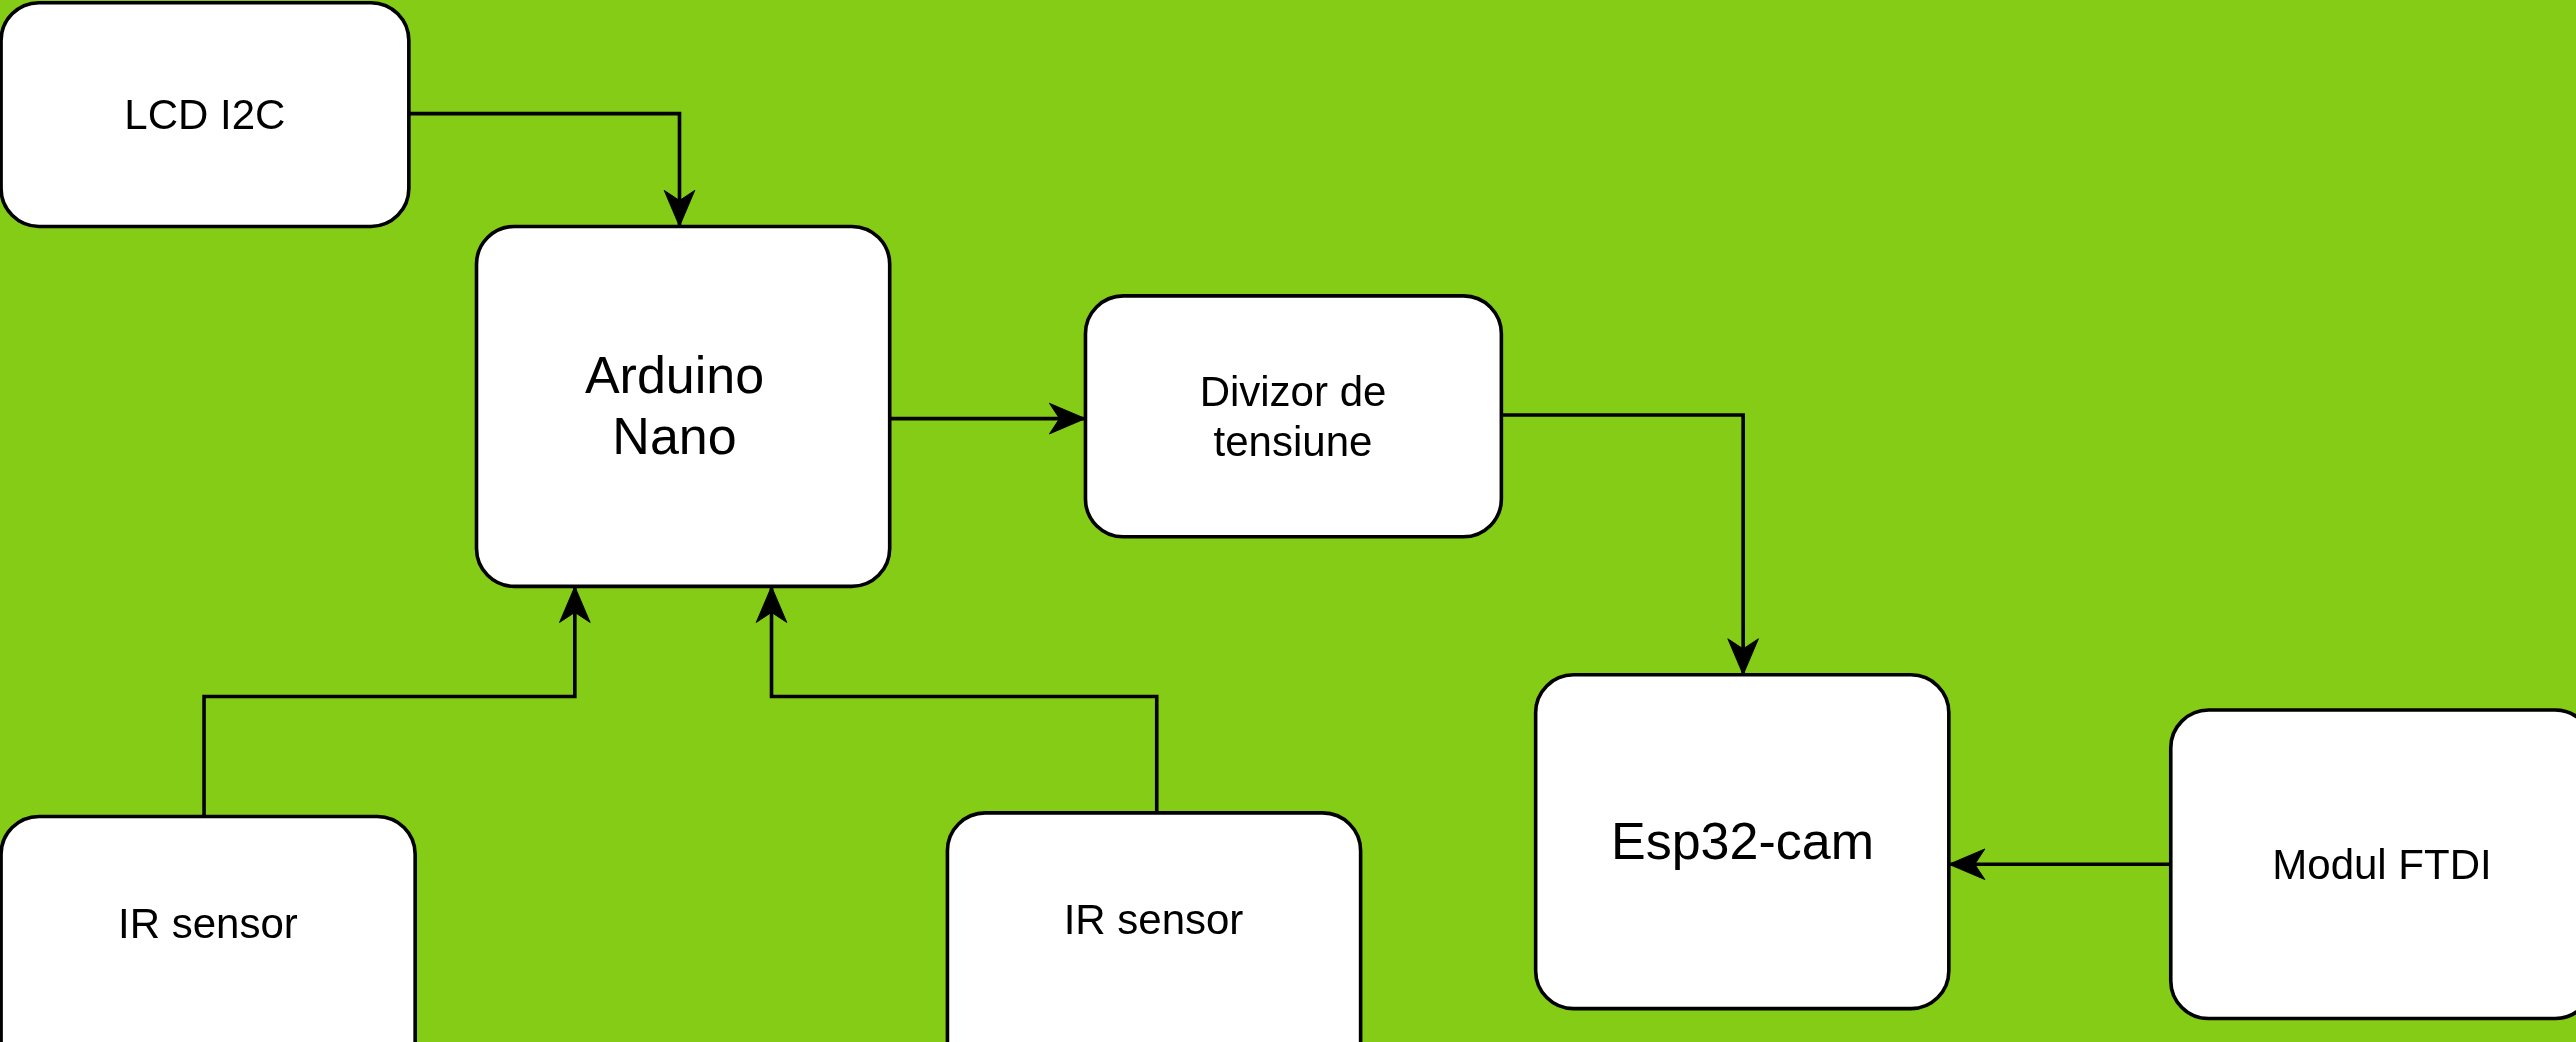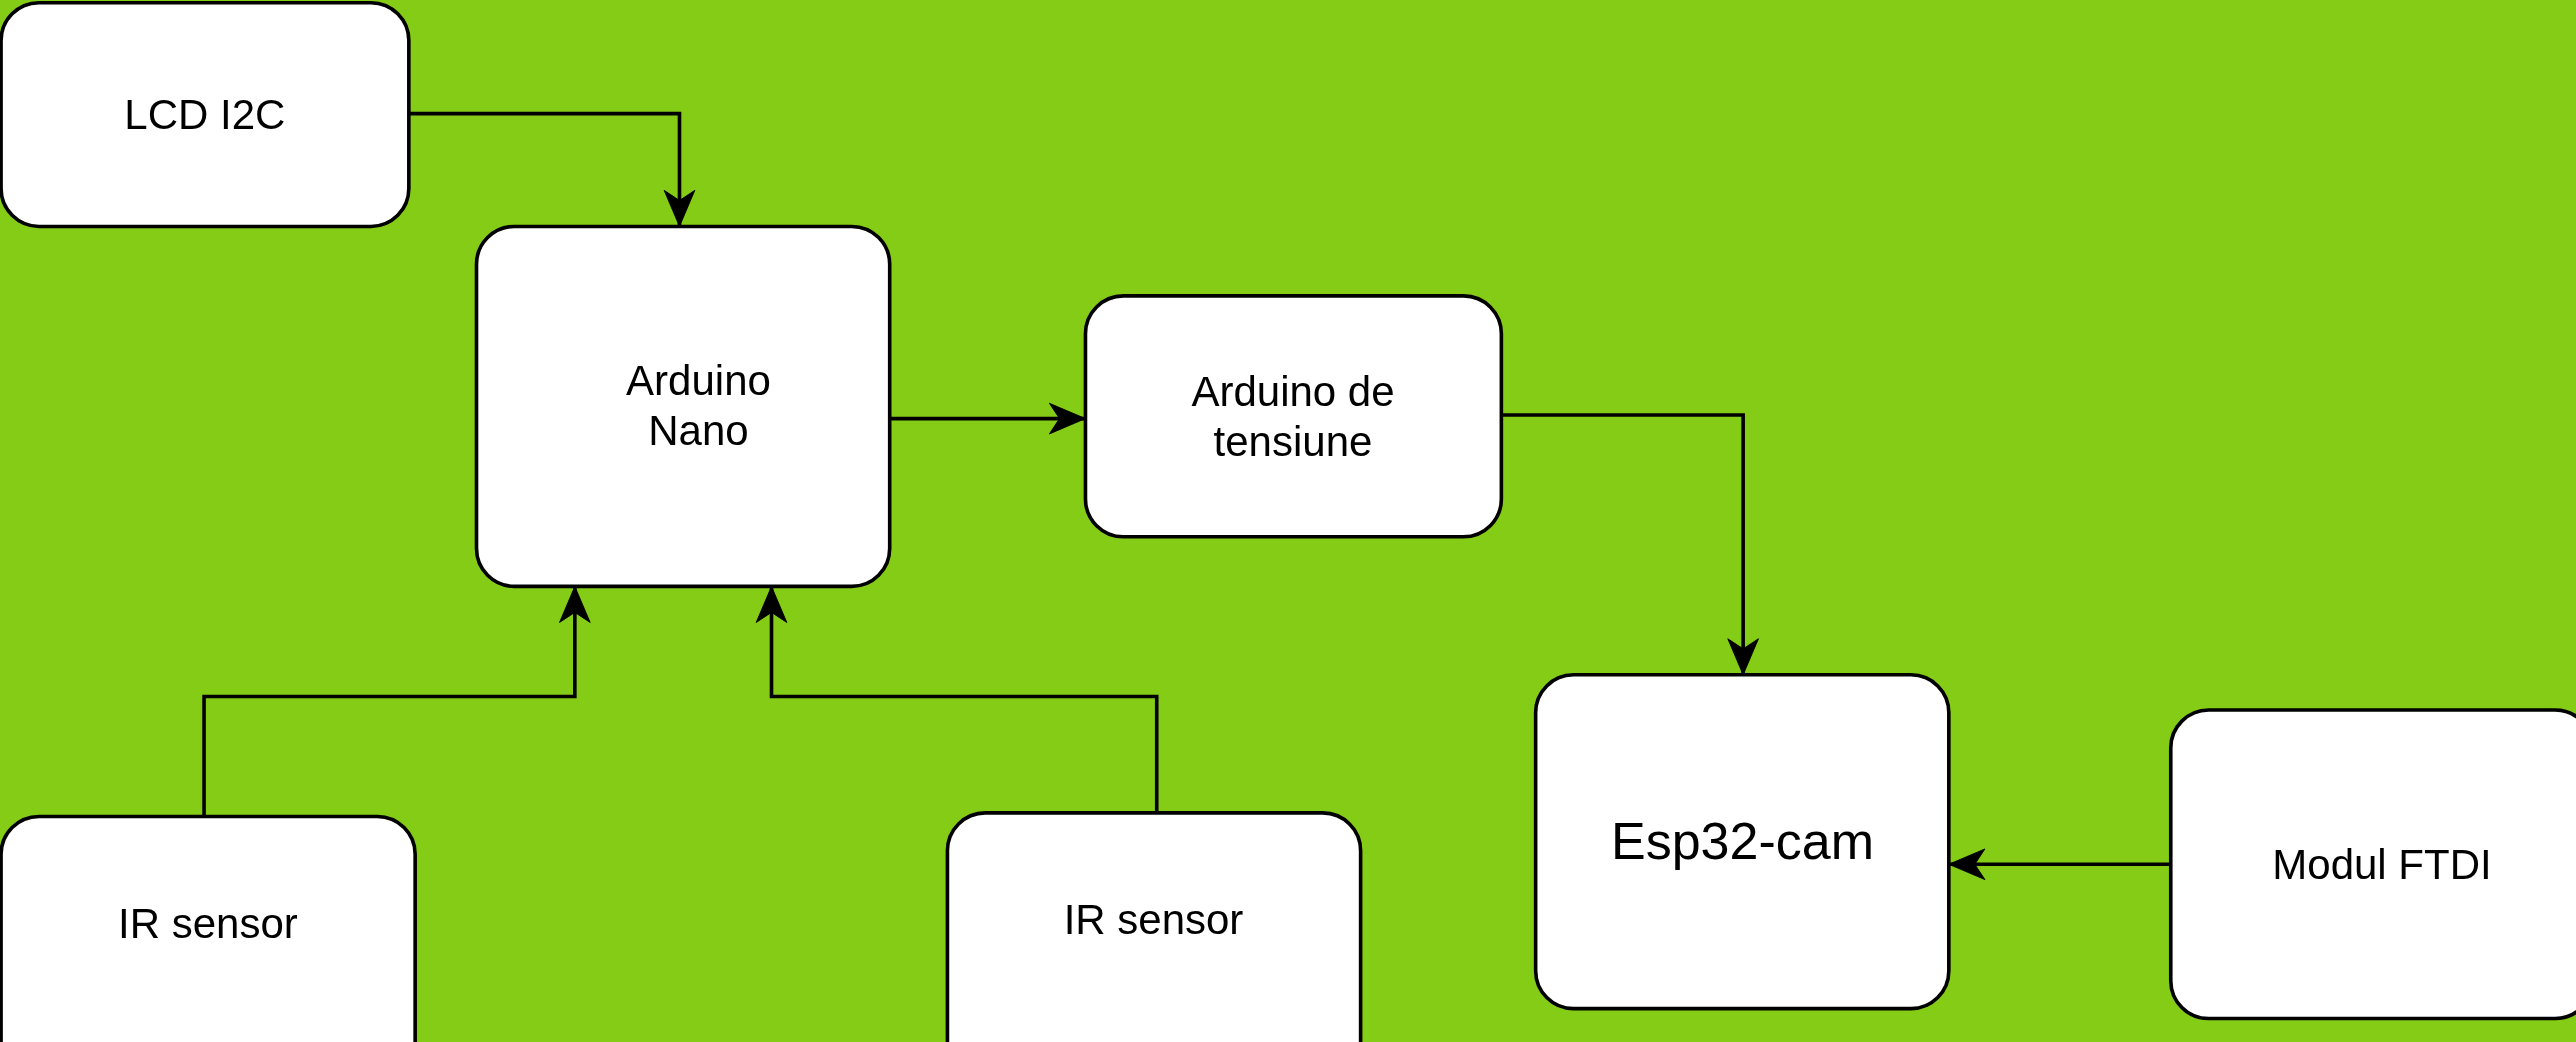--- a/index.html
+++ b/index.html
@@ -77,23 +77,23 @@
         <rect x="528" y="251" width="458" height="399" rx="42" ry="42" fill="#ffffff" stroke="#000000" stroke-width="4"></rect>
         <rect x="1203" y="328" width="461" height="267" rx="42" ry="42" fill="#ffffff" stroke="#000000" stroke-width="4"></rect>
         <rect x="1702" y="748" width="458" height="370" rx="42" ry="42" fill="#ffffff" stroke="#000000" stroke-width="4"></rect>
         <rect x="2406" y="787" width="468" height="342" rx="42" ry="42" fill="#ffffff" stroke="#000000" stroke-width="4"></rect>
         <rect x="1" y="905" width="459" height="300" rx="42" ry="42" fill="#ffffff" stroke="#000000" stroke-width="4"></rect>
         <rect x="1050" y="901" width="458" height="300" rx="42" ry="42" fill="#ffffff" stroke="#000000" stroke-width="4"></rect>
       </g>
   </svg>
   <div id="label-layer">
       <div class="node-label" style="left: 0.9px; top: 2.7px; width: 408px; height: 224px; font-size: 42px; color: rgb(0, 0, 0);">LCD I2C</div>
-      <div class="node-label" style="left: 492px; top: 226px; width: 413px; height: 360px; font-size: 42px; color: rgb(0, 0, 0);">Arduino
+      <div class="node-label" style="left: 468px; top: 226px; width: 413px; height: 360px; font-size: 52px; color: rgb(0, 0, 0);">Arduino
 Nano</div>
-      <div class="node-label" style="left: 1085px; top: 296px; width: 416px; height: 241px; font-size: 42px; color: rgb(0, 0, 0);">Arduino de
+      <div class="node-label" style="left: 1085px; top: 296px; width: 416px; height: 241px; font-size: 42px; color: rgb(0, 0, 0);">Divizor de
 tensiune</div>
       <div class="node-label" style="left: 1536px; top: 675px; width: 413px; height: 334px; font-size: 52px; color: rgb(0, 0, 0);">Esp32-cam</div>
       <div class="node-label" style="left: 2171px; top: 710px; width: 422px; height: 309px; font-size: 42px; color: rgb(0, 0, 0);">Modul FTDI</div>
       <div class="node-label" style="left: 0.9px; top: 788px; width: 414px; height: 271px; font-size: 42px; color: rgb(0, 0, 0);">IR sensor</div>
       <div class="node-label" style="left: 947px; top: 784px; width: 413px; height: 271px; font-size: 42px; color: rgb(0, 0, 0);">IR sensor</div>
     </div>
 </div>
 
 
 </body></html>

